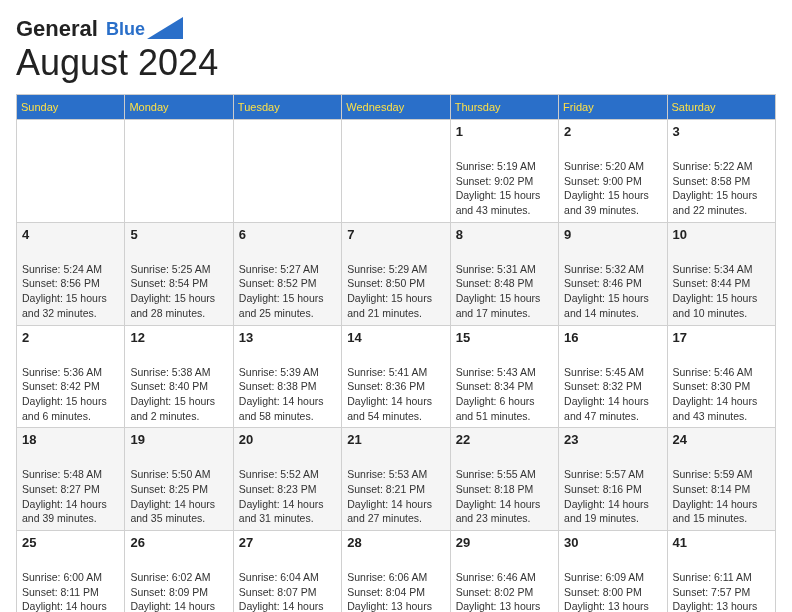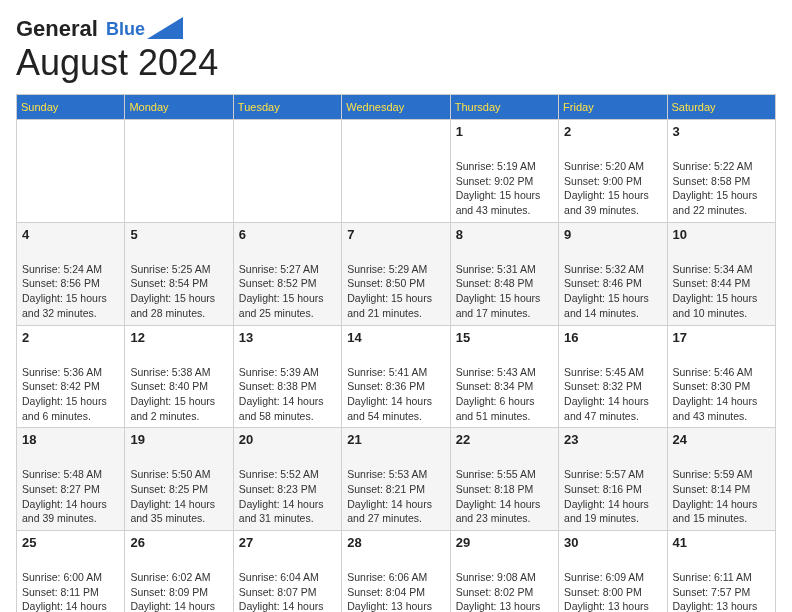--- a/index.html
+++ b/index.html
@@ -233,21 +233,21 @@
         <td>
           <span class="day-number">27</span>
           <div class="day-info"><span>Sunrise: 6:04 AM</span><br><span>Sunset: 8:07 PM</span><br><span>Daylight: 14 hours and 2 minutes.</span></div>
         </td>
         <td>
           <span class="day-number">28</span>
           <div class="day-info"><span>Sunrise: 6:06 AM</span><br><span>Sunset: 8:04 PM</span><br><span>Daylight: 13 hours and 58 minutes.</span></div>
         </td>
         <td>
           <span class="day-number">29</span>
-          <div class="day-info"><span>Sunrise: 9:08 AM</span><br><span>Sunset: 8:02 PM</span><br><span>Daylight: 13 hours and 54 minutes.</span></div>
+          <div class="day-info"><span>Sunrise: 6:46 AM</span><br><span>Sunset: 8:02 PM</span><br><span>Daylight: 13 hours and 54 minutes.</span></div>
         </td>
         <td>
           <span class="day-number">30</span>
           <div class="day-info"><span>Sunrise: 6:09 AM</span><br><span>Sunset: 8:00 PM</span><br><span>Daylight: 13 hours and 50 minutes.</span></div>
         </td>
         <td>
           <span class="day-number">41</span>
           <div class="day-info"><span>Sunrise: 6:11 AM</span><br><span>Sunset: 7:57 PM</span><br><span>Daylight: 13 hours and 46 minutes.</span></div>
         </td>
       </tr>

